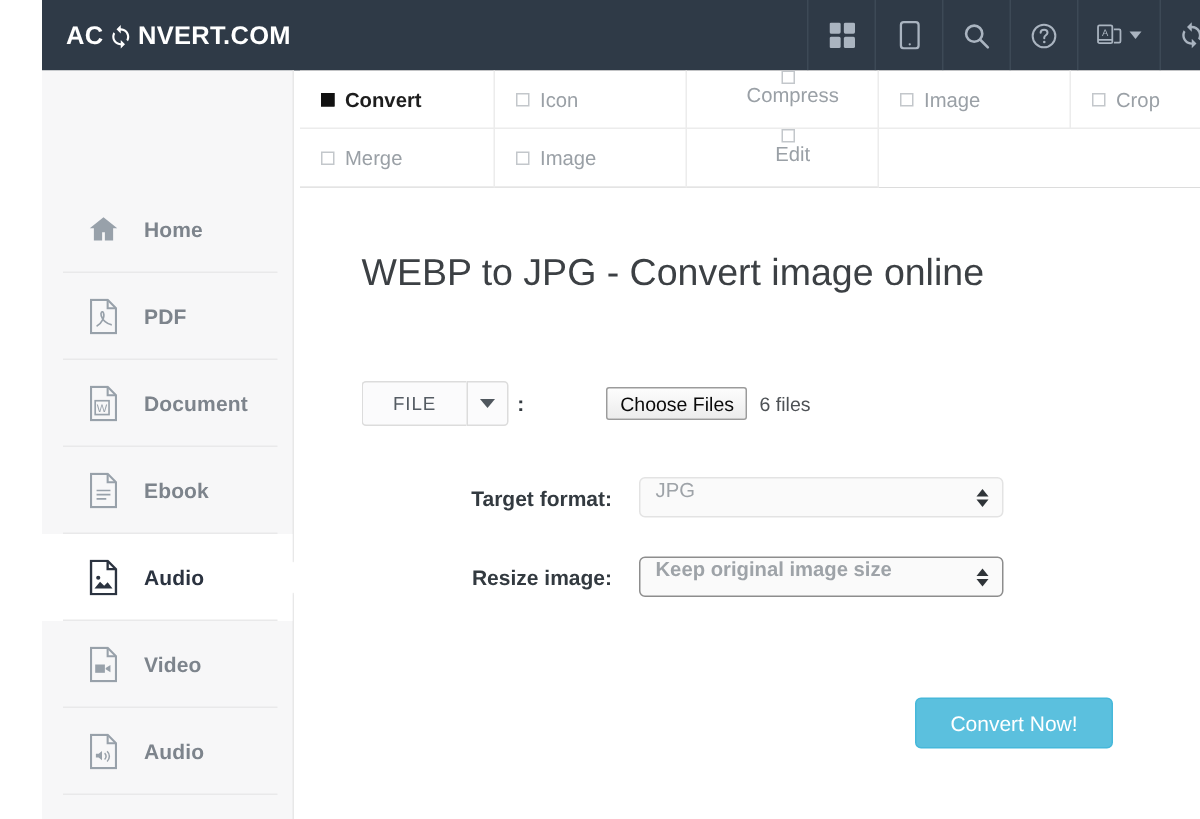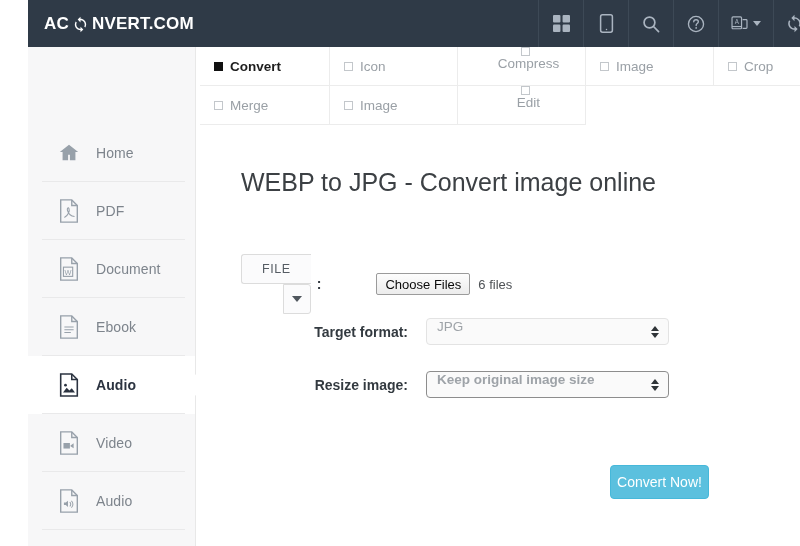--- a/index.html
+++ b/index.html
@@ -110,20 +110,21 @@
     width: 26px; height: 26px;
     margin-right: 14px;
     display: flex; align-items: center; justify-content: center;
     color: #98a1aa;
     flex: 0 0 auto;
   }
   .side-label {
     font-size: 14px;
     color: #7d848c;
     letter-spacing: 0.1px;
+    font-weight: bold;
   }
   .side-item.active { background: #ffffff; }
   .side-item.active .side-icon { color: #2b3340; }
   .side-item.active .side-label { color: #2b3340; font-weight: bold; }
   .side-item.active .notch {
     position: absolute; right: -9px; top: 50%;
     width: 16px; height: 16px;
     margin-top: -8px;
     background: #ffffff;
     border-top: 1px solid #e8e8e8;
@@ -153,21 +154,21 @@
   .row-size  { left: 45px; top: 245px; }
 
   .lbl {
     width: 185px;
     text-align: right;
     padding-right: 18px;
     font-size: 14px;
     color: #333a40;
     font-weight: bold;
   }
-  .file-btn-group { display: flex; align-items: flex-end; flex-direction: column; }
+  .file-btn-group { display: flex; align-items: flex-start; }
   .btn-file {
     height: 30px;
     padding: 0 20px;
     display: flex; align-items: center; justify-content: center;
     background: #fbfbfc;
     border: 1px solid #dcdcdc;
     border-right: none;
     border-radius: 3px 0 0 3px;
     font-size: 12.5px;
     color: #555c63;
@@ -242,21 +243,21 @@
   .spinner .dn {
     width: 0; height: 0;
     border-left: 4px solid transparent;
     border-right: 4px solid transparent;
     border-top: 5px solid #2f3438;
   }
 
   .btn-convert {
     position: absolute;
     left: 414px; top: 339px;
-    width: 99px; height: 34px;
+    width: 132px; height: 34px;
     background: #5bc0de;
     border: 1px solid #46b8da;
     border-radius: 4px;
     color: #ffffff;
     font-size: 14px;
     display: flex; align-items: center; justify-content: center;
     cursor: pointer;
     white-space: nowrap;
   }
 </style>

